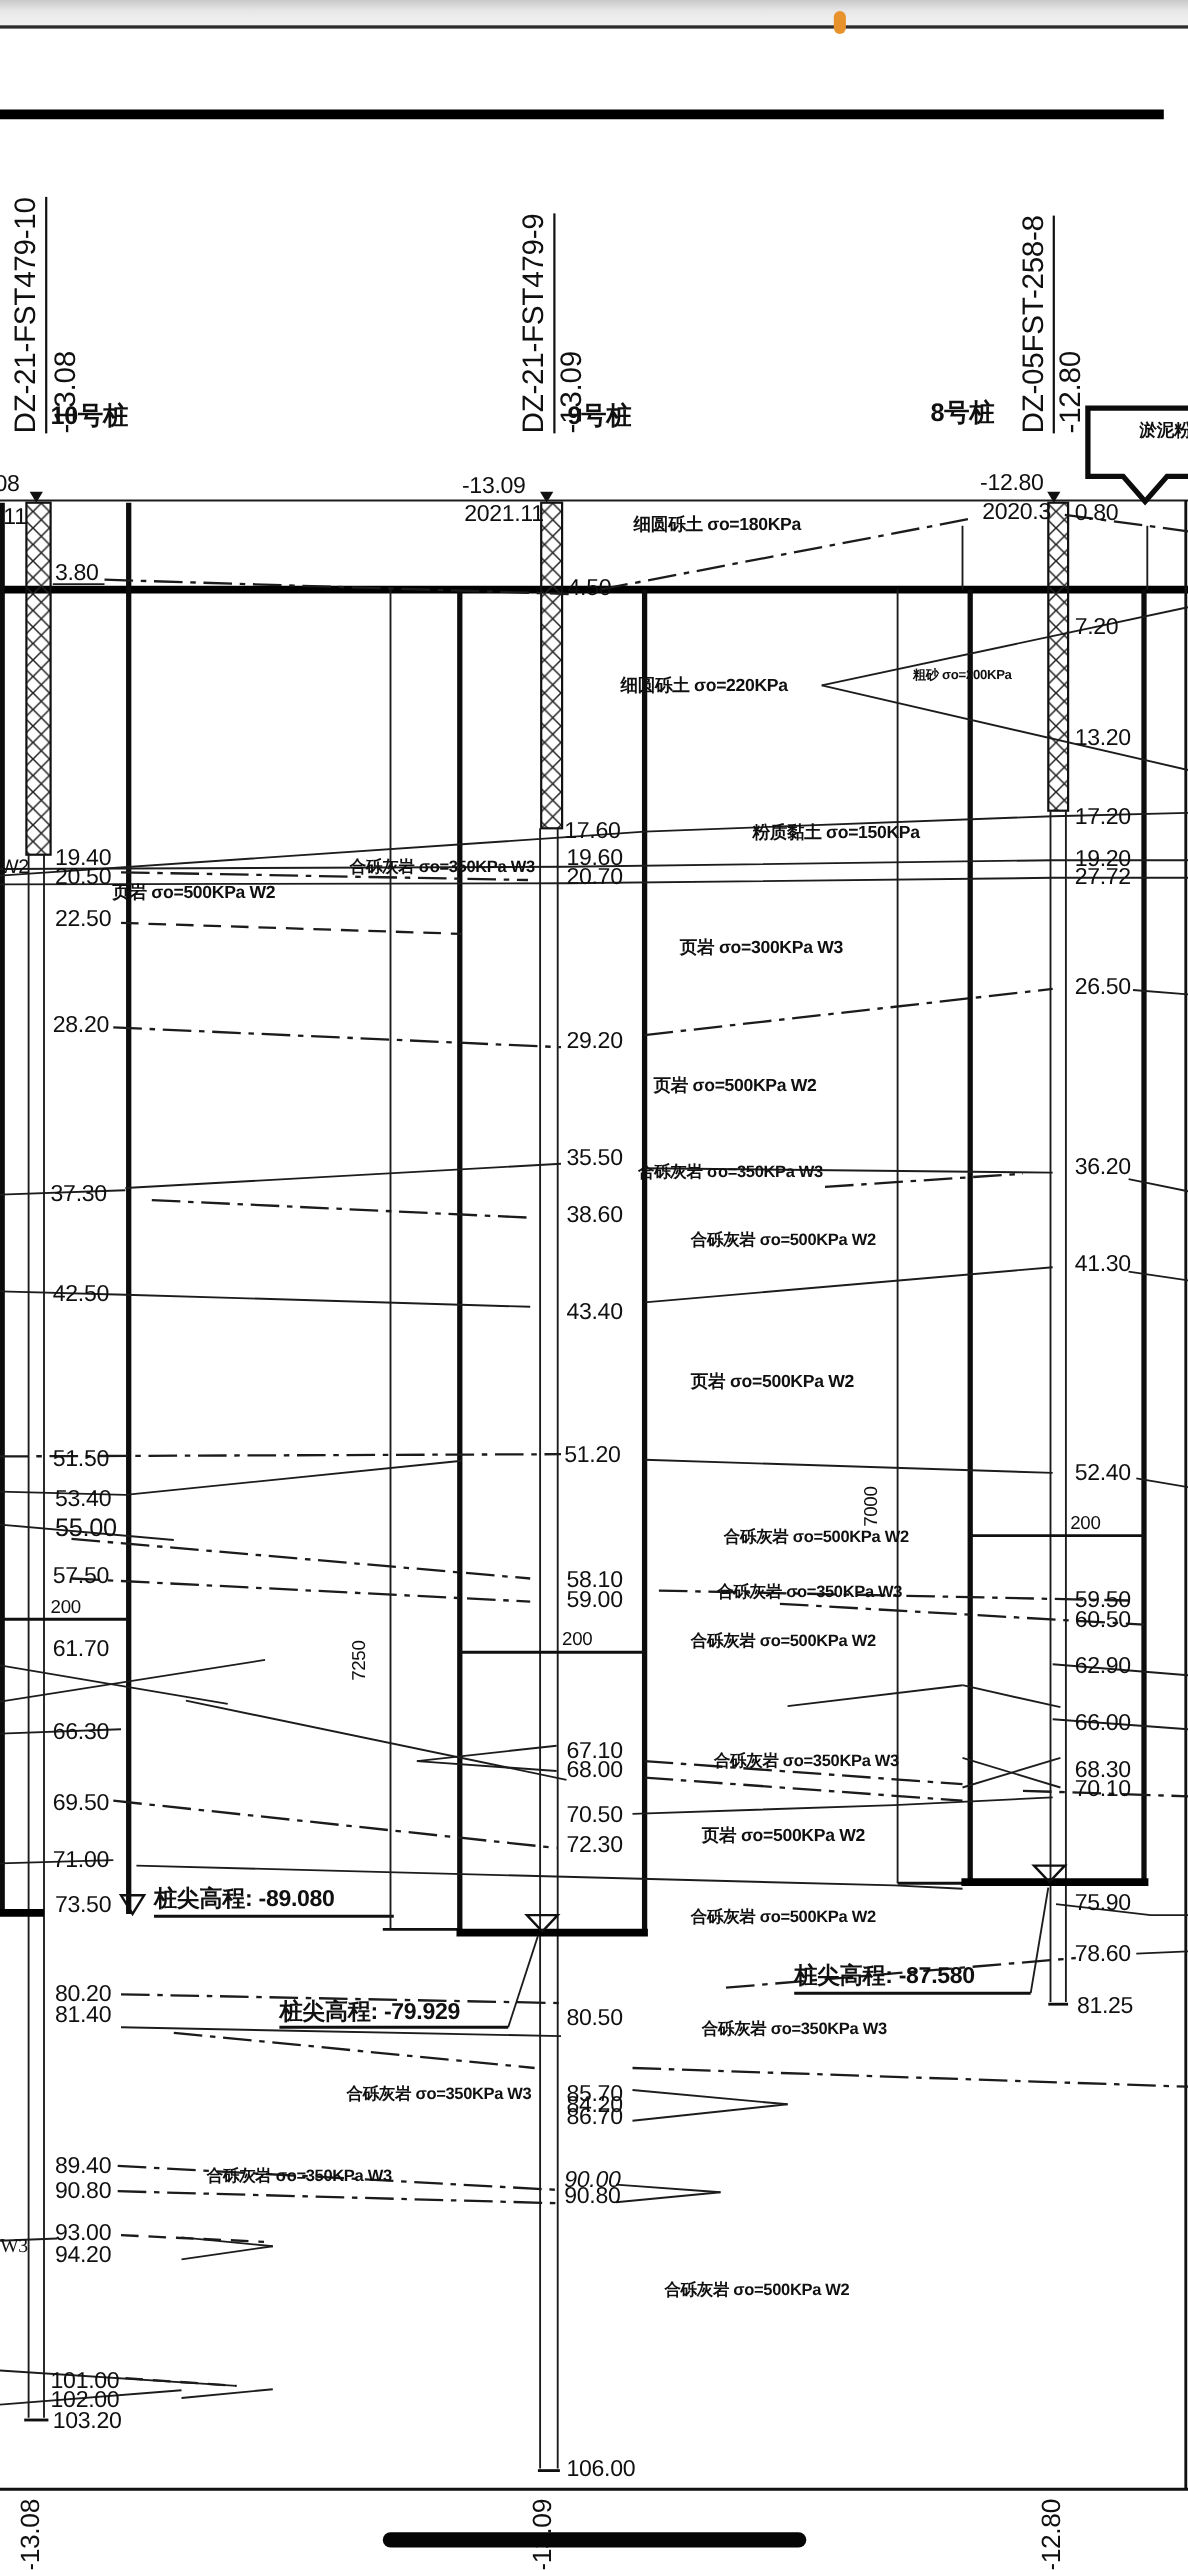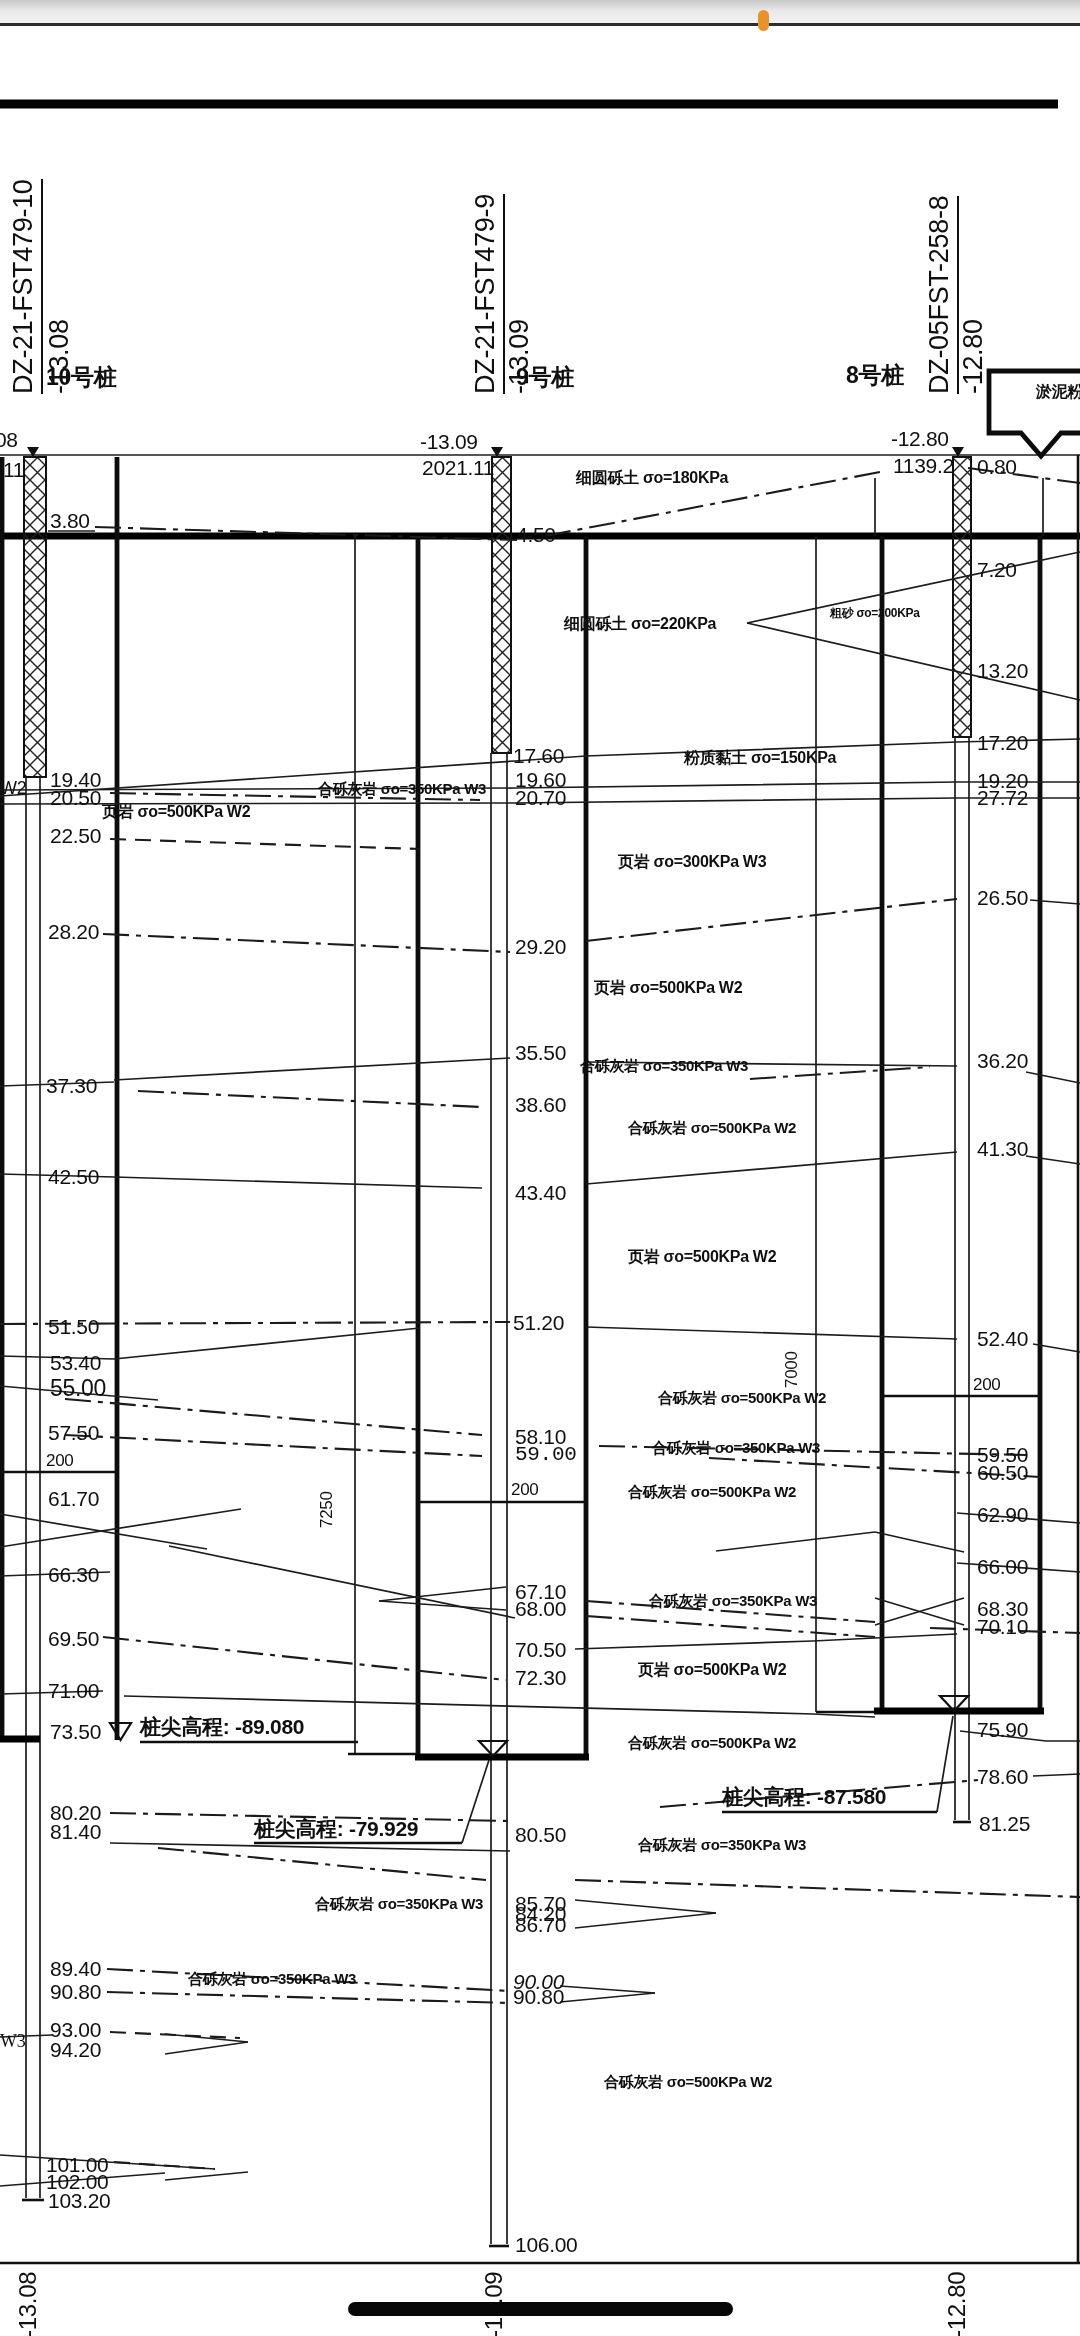--- a/index.html
+++ b/index.html
@@ -203,21 +203,21 @@
       <div class="lb rot" style="left: 506px; top: 394px; font-size: 27px;">-13.09</div>
       <div class="lb b" style="left: 516px; top: 366px; font-size: 23px;">9号桩</div>
       <div class="lb rot u" style="left: 926px; top: 394px; font-size: 27px;">DZ-05FST-258-8</div>
       <div class="lb rot" style="left: 960px; top: 394px; font-size: 27px;">-12.80</div>
       <div class="lb b" style="left: 846px; top: 364px; font-size: 23px;">8号桩</div>
       <div class="lb" style="left: -40px; top: 429px; font-size: 21px;">-13.08</div>
       <div class="lb" style="left: -48px; top: 459px; font-size: 21px;">2021.11</div>
       <div class="lb" style="left: 420px; top: 431px; font-size: 21px;">-13.09</div>
       <div class="lb" style="left: 422px; top: 457px; font-size: 21px;">2021.11</div>
       <div class="lb" style="left: 891px; top: 428px; font-size: 21px;">-12.80</div>
-      <div class="lb" style="left: 893px; top: 455px; font-size: 21px;">1139.2</div>
+      <div class="lb" style="left: 893px; top: 455px; font-size: 21px;">2020.3</div>
       <div class="lb" style="left: 977px; top: 456px; font-size: 21px;">0.80</div>
       <div class="lb b" style="left: 1036px; top: 384px; font-size: 16px;">淤泥粉</div>
       <div class="lb b" style="left: 576px; top: 470px; font-size: 16px;">细圆砾土 σo=180KPa</div>
       <div class="lb b" style="left: 564px; top: 616px; font-size: 16px;">细圆砾土 σo=220KPa</div>
       <div class="lb b" style="left: 830px; top: 607px; font-size: 12px;">粗砂 σo=200KPa</div>
       <div class="lb b" style="left: 684px; top: 750px; font-size: 16px;">粉质黏土 σo=150KPa</div>
       <div class="lb b" style="left: 318px; top: 781px; font-size: 15px;">合砾灰岩 σo=350KPa W3</div>
       <div class="lb b" style="left: 102px; top: 804px; font-size: 16px;">页岩  σo=500KPa W2</div>
       <div class="lb b" style="left: 618px; top: 854px; font-size: 16px;">页岩  σo=300KPa W3</div>
       <div class="lb b" style="left: 594px; top: 980px; font-size: 16px;">页岩  σo=500KPa W2</div>
@@ -265,21 +265,21 @@
       <div class="lb" style="left: 516px; top: 524px; font-size: 21px;">4.50</div>
       <div class="lb" style="left: 513px; top: 745px; font-size: 21px;">17.60</div>
       <div class="lb" style="left: 515px; top: 769px; font-size: 21px;">19.60</div>
       <div class="lb" style="left: 515px; top: 787px; font-size: 21px;">20.70</div>
       <div class="lb" style="left: 515px; top: 936px; font-size: 21px;">29.20</div>
       <div class="lb" style="left: 515px; top: 1042px; font-size: 21px;">35.50</div>
       <div class="lb" style="left: 515px; top: 1094px; font-size: 21px;">38.60</div>
       <div class="lb" style="left: 515px; top: 1182px; font-size: 21px;">43.40</div>
       <div class="lb" style="left: 513px; top: 1312px; font-size: 21px;">51.20</div>
       <div class="lb" style="left: 515px; top: 1426px; font-size: 21px;">58.10</div>
-      <div class="lb" style="left: 515px; top: 1444px; font-size: 21px; font-family: Liberation Mono, monospace;">59.00</div>
+      <div class="lb" style="left: 515px; top: 1444px; font-size: 21px;">59.00</div>
       <div class="lb" style="left: 511px; top: 1481px; font-size: 17px;">200</div>
       <div class="lb rot" style="left: 318px; top: 1528px; font-size: 17px;">7250</div>
       <div class="lb rot" style="left: 783px; top: 1388px; font-size: 17px;">7000</div>
       <div class="lb" style="left: 515px; top: 1581px; font-size: 21px;">67.10</div>
       <div class="lb" style="left: 515px; top: 1598px; font-size: 21px;">68.00</div>
       <div class="lb" style="left: 515px; top: 1639px; font-size: 21px;">70.50</div>
       <div class="lb" style="left: 515px; top: 1667px; font-size: 21px;">72.30</div>
       <div class="lb" style="left: 515px; top: 1804px; font-size: 21px; margin-top: 20px;">80.50</div>
       <div class="lb" style="left: 515px; top: 1871px; font-size: 21px; margin-top: 32px;">84.20</div>
       <div class="lb" style="left: 515px; top: 1893px; font-size: 21px;">85.70</div>

